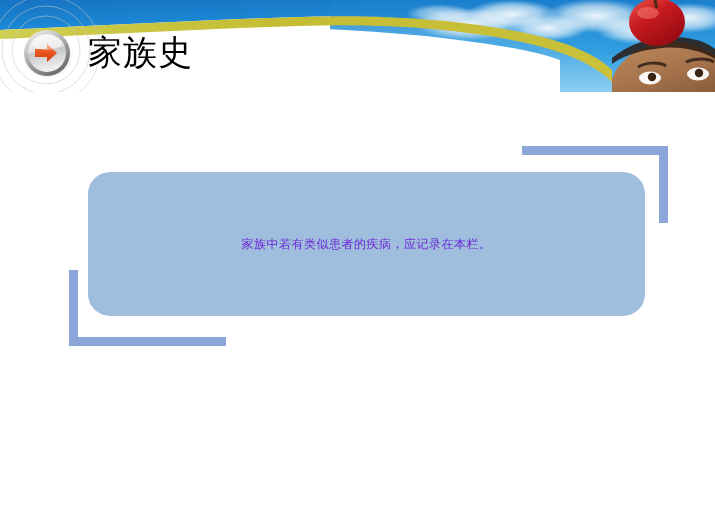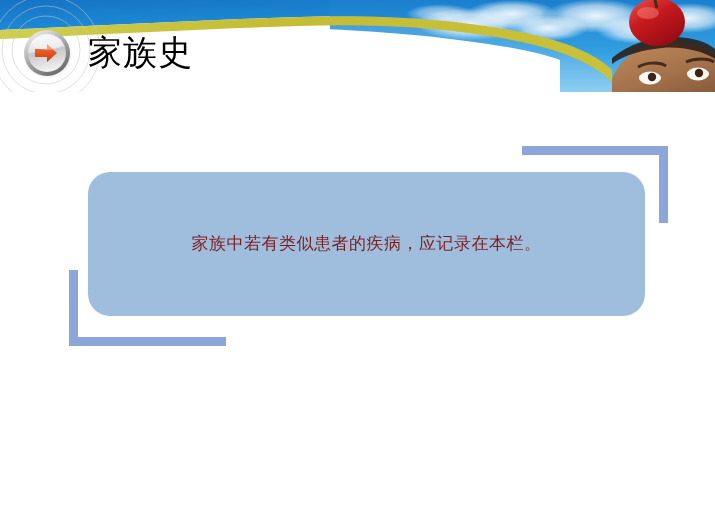--- a/index.html
+++ b/index.html
@@ -122,23 +122,23 @@
     background: #9fbedd;
     border-radius: 22px;
     display: flex;
     align-items: center;
     justify-content: center;
     box-sizing: border-box;
     padding: 0 26px;
   }
   #content-text {
     font-family: "Liberation Serif", "DejaVu Serif", serif;
-    font-size: 17px;
+    font-size: 12px;
     line-height: 26px;
-    color: #7f1d1d;
+    color: #6d28d9;
     text-align: center;
     letter-spacing: 0.5px;
   }
 
   
   #footer-bar {
     position: absolute;
     left: 316px;
     top: 512px;
     width: 26px;

